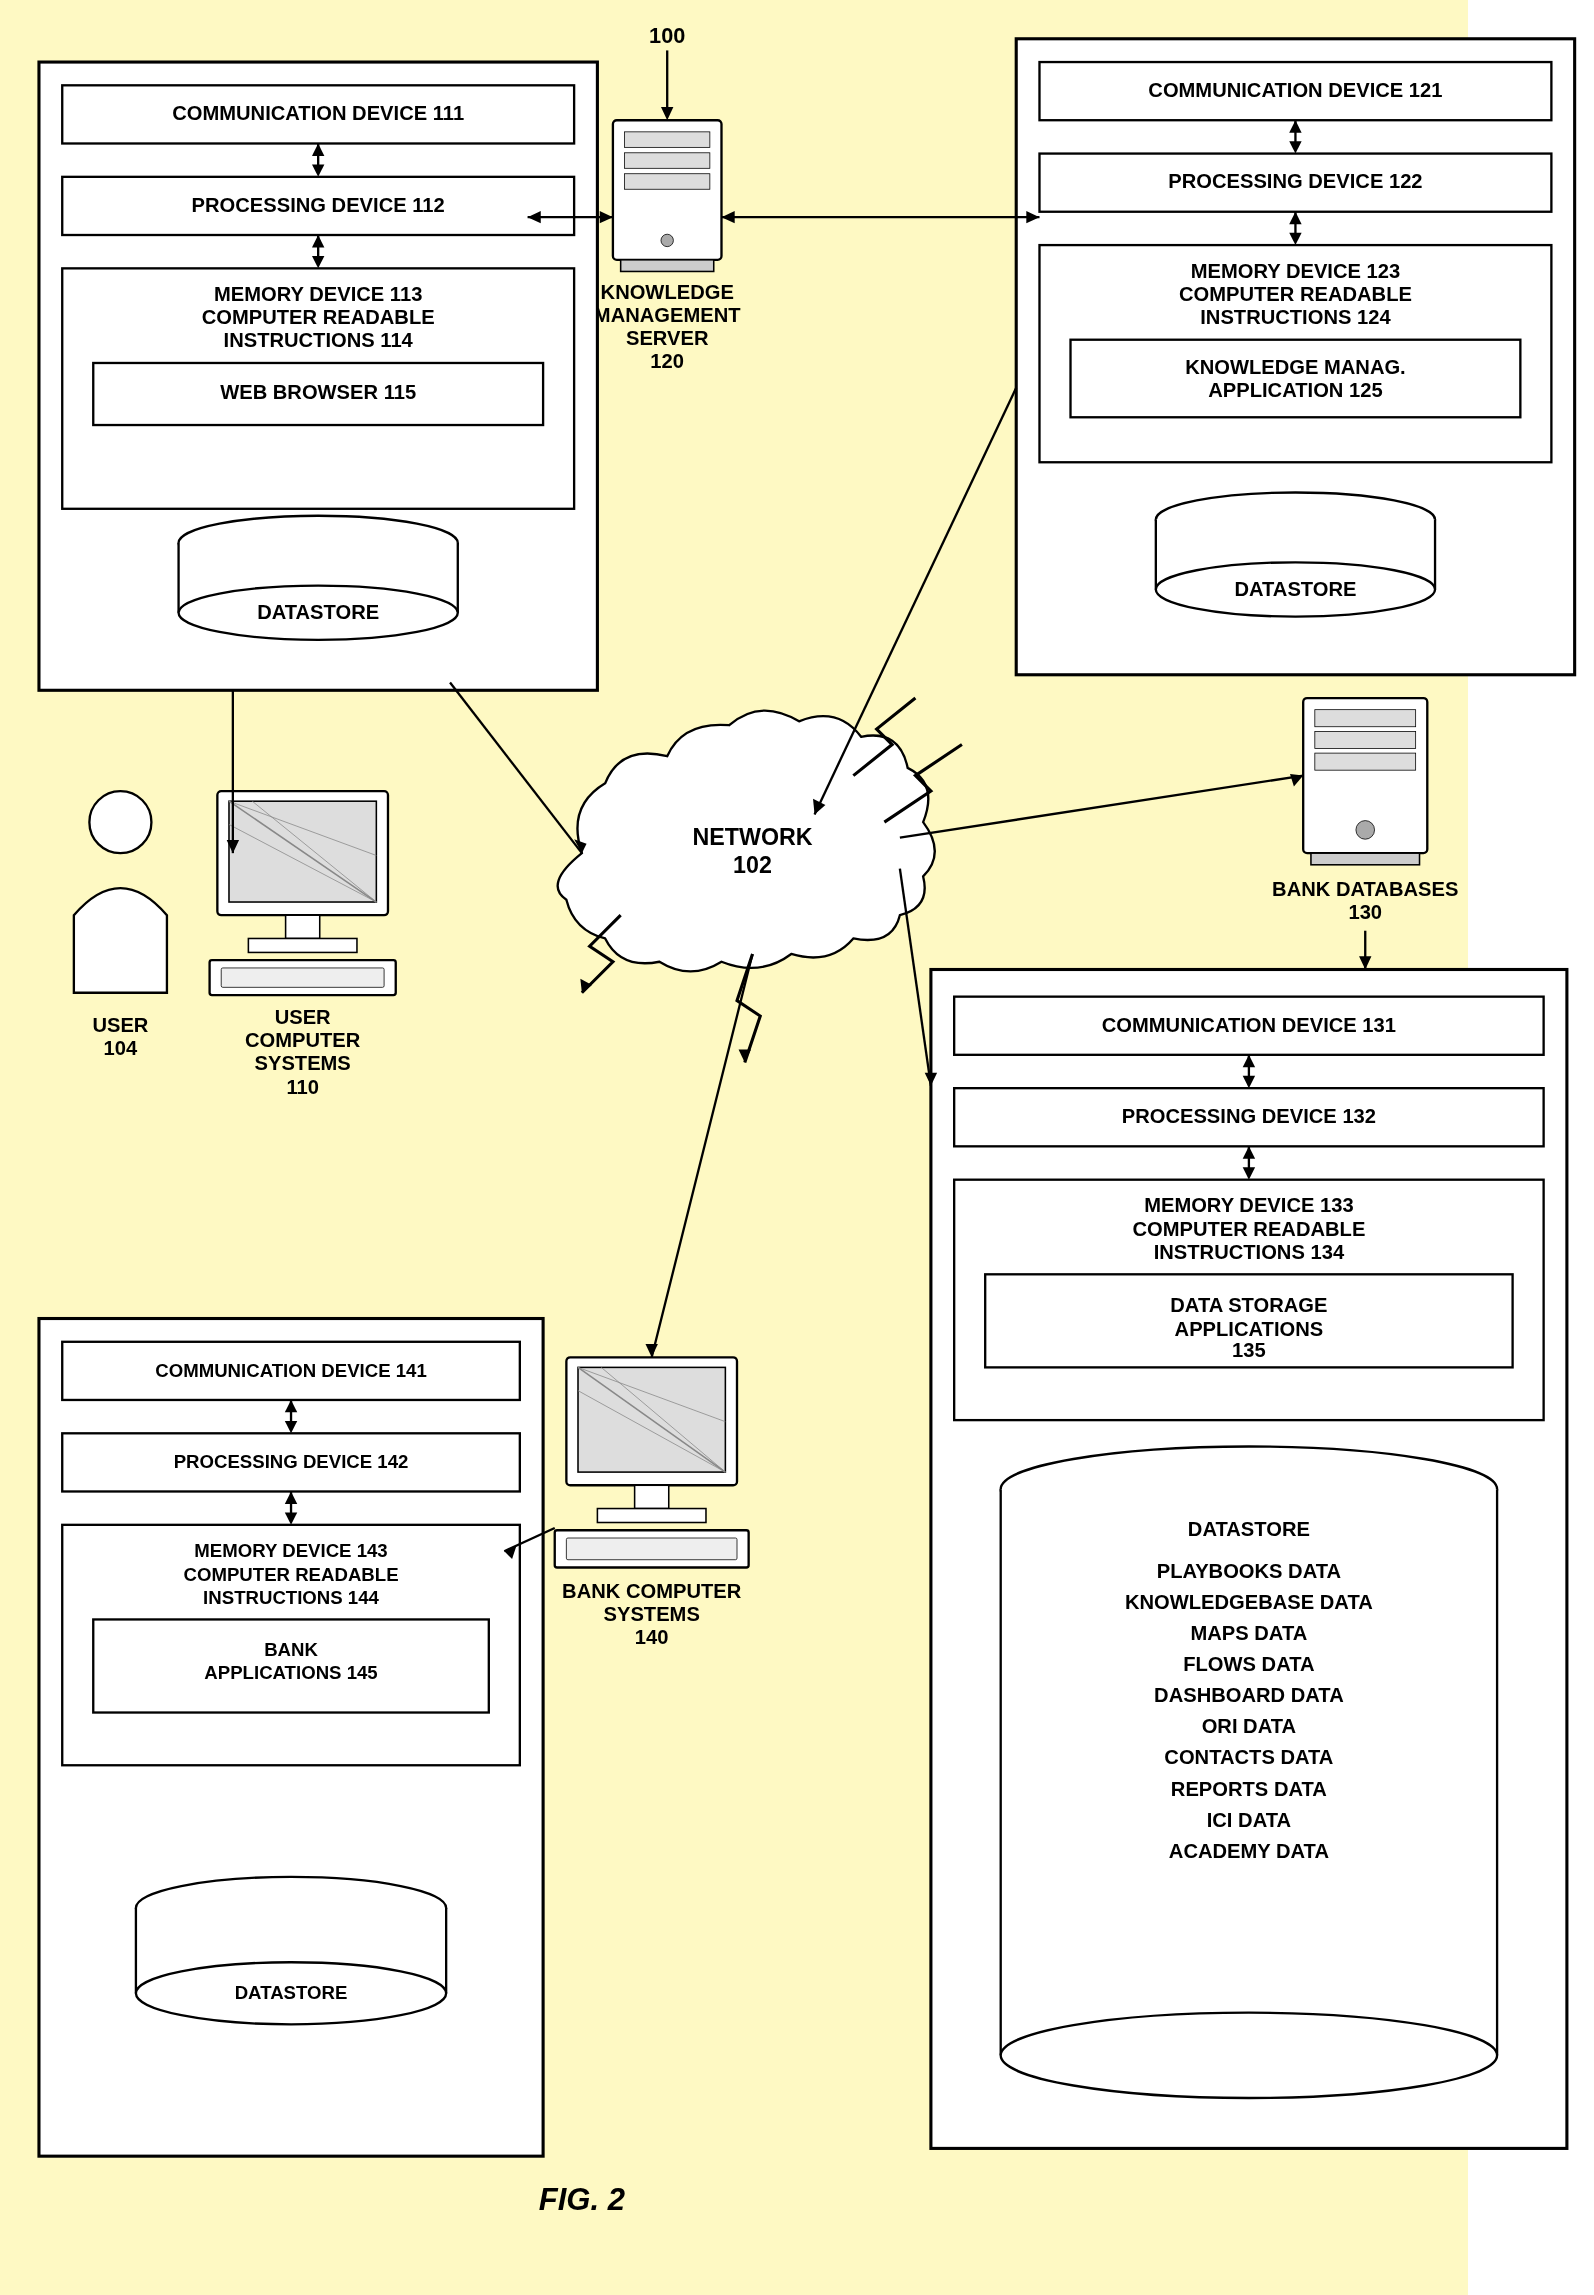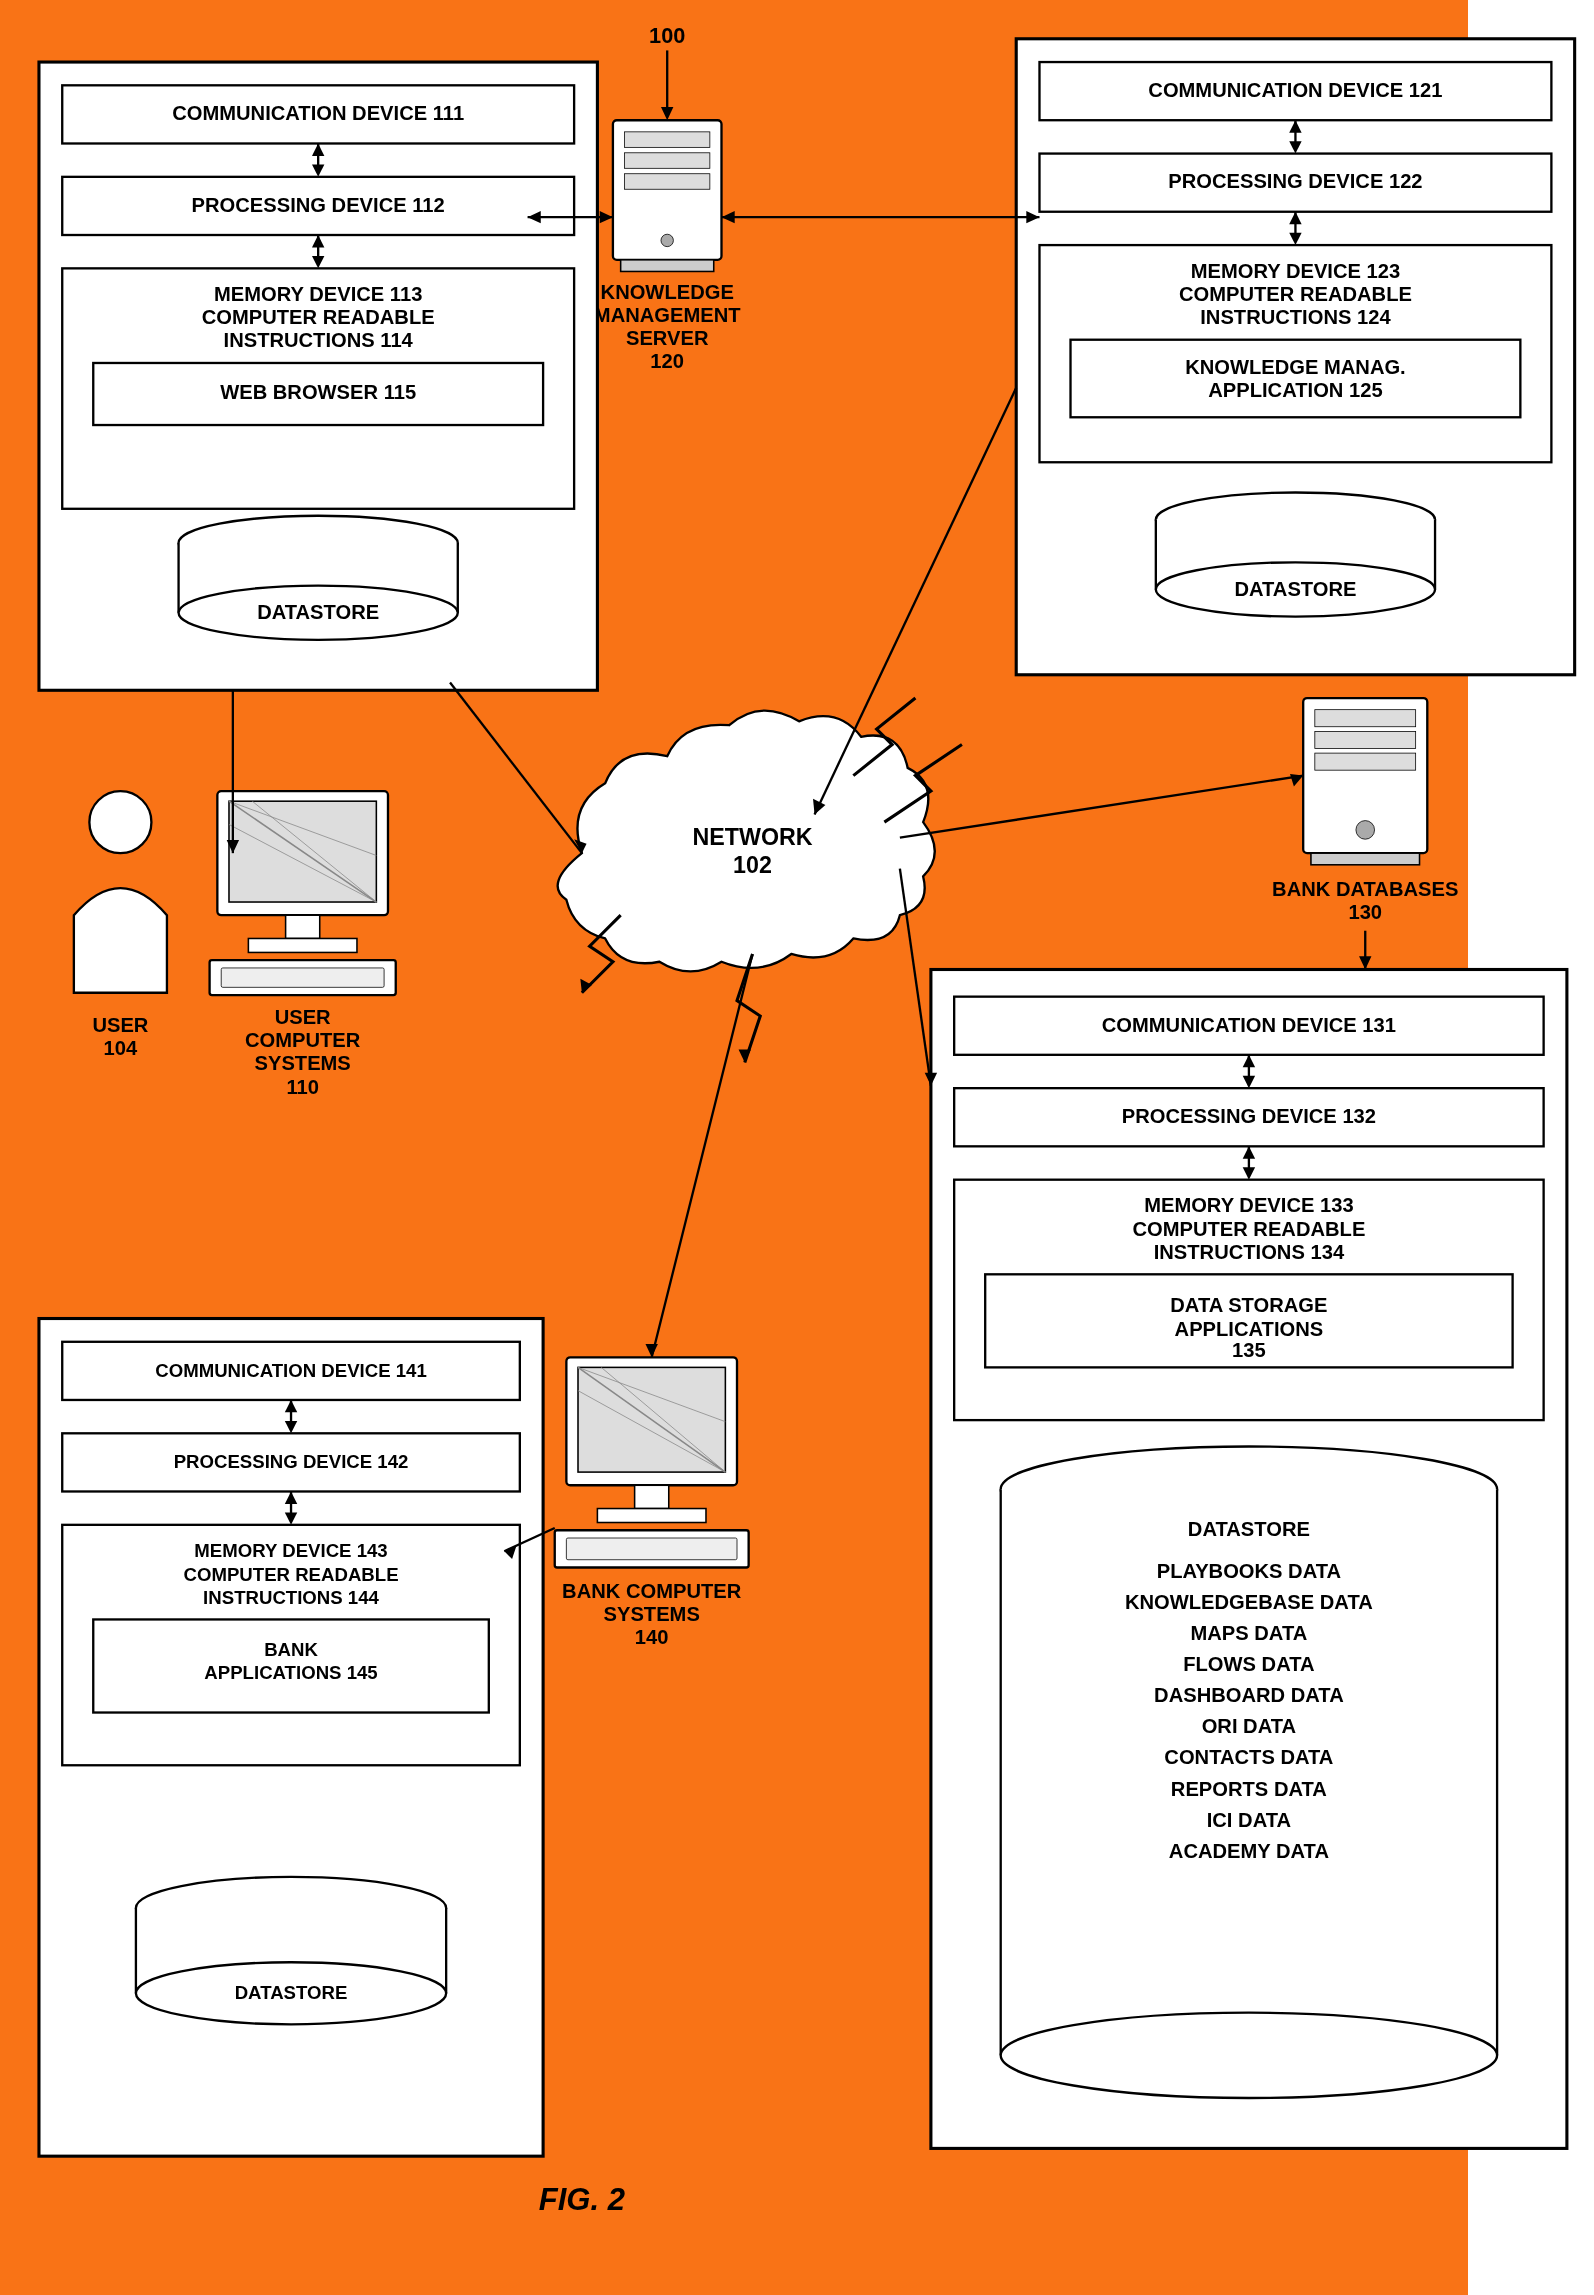--- a/index.html
+++ b/index.html
@@ -10,21 +10,21 @@
       height: 2295px;
       position: relative;
       overflow: hidden;
     }
 
     .diagram-container {
       position: absolute;
       top: 0; left: 0;
       width: 1468px;
       height: 2295px;
-      background: #f97316;
+      background: #fef9c3;
     }
 
     
     svg.diagram {
       position: absolute;
       top: 0; left: 0;
       width: 1595px;
       height: 2295px;
     }
   </style>

